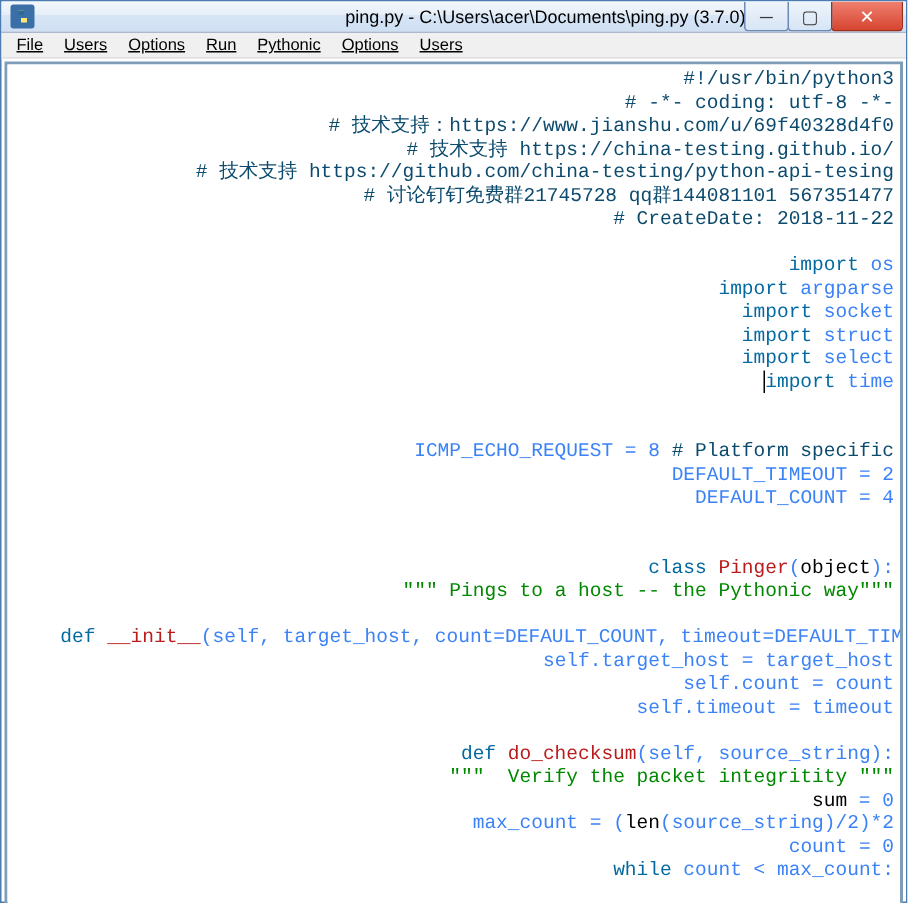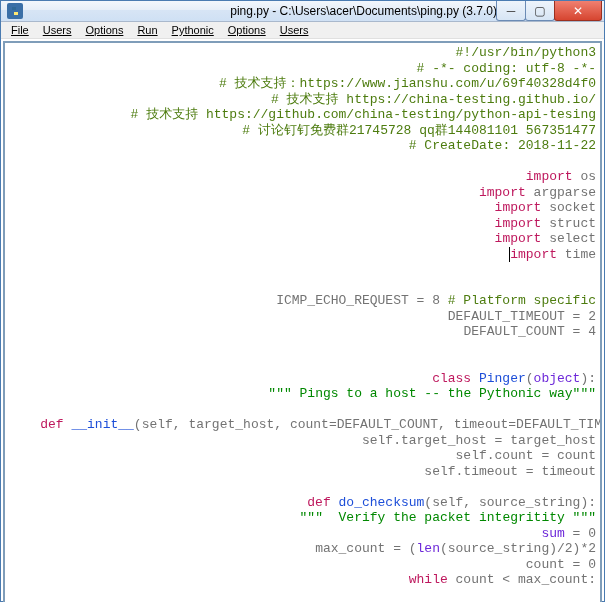--- a/index.html
+++ b/index.html
@@ -11,26 +11,26 @@
   .titlebar .title { flex: 1; color: #000; font-size: 12px; }
   .win-btns { display: flex; height: 20px; margin-right: 2px; align-self: flex-start; }
   .win-btn { width: 30px; height: 20px; border: 1px solid #6b8bb5; border-top: none; background: linear-gradient(#eef4fb, #d7e5f5); display: flex; align-items: center; justify-content: center; font-size: 12px; color: #3a3a3a; border-radius: 0 0 3px 3px; margin-left: -1px; cursor: default; }
   .win-btn.close { width: 48px; background: linear-gradient(#f08070, #d64530); color: #fff; border-color: #9a2f1f; }
   .menubar { height: 20px; background: #f0f0f0; display: flex; align-items: center; padding: 0 4px; gap: 2px; border-bottom: 1px solid #e0e0e0; }
   .menu-item { padding: 2px 6px; color: #000; cursor: default; }
   .menu-item u { text-decoration: underline; }
   .editor-wrap { flex: 1; display: flex; flex-direction: column; border: 2px solid #7f9db9; margin: 2px; }
   .editor { flex: 1; background: #fff; font-family: "Courier New", monospace; font-size: 13px; line-height: 15.5px; padding: 2px 4px; white-space: pre; overflow: hidden; position: relative; }
   .editor .line { display: block; }
-  .c-red { color: #4d7c0f; }
-  .c-orange { color: #be185d; }
-  .c-black { color: #737373; }
-  .c-blue { color: #1d4ed8; }
+  .c-red { color: #0c4a6e; }
+  .c-orange { color: #0369a1; }
+  .c-black { color: #3b82f6; }
+  .c-blue { color: #b91c1c; }
   .c-green { color: #008800; }
-  .c-purple { color: #6d28d9; margin-top: 40px; }
+  .c-purple { color: #000000; margin-top: 40px; }
   .cursor { border-left: 1px solid #000; }
 </style>
 </head>
 <body>
 
 <div class="window">
 
   <div class="titlebar">
     <span class="app-icon">
       <svg viewBox="0 0 12 12">

